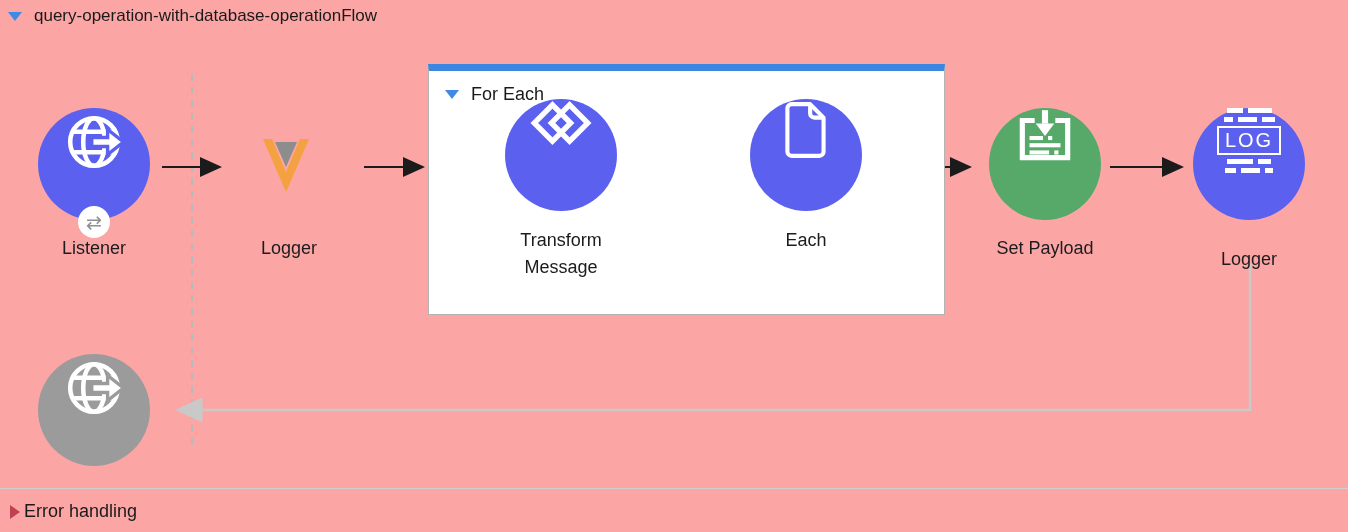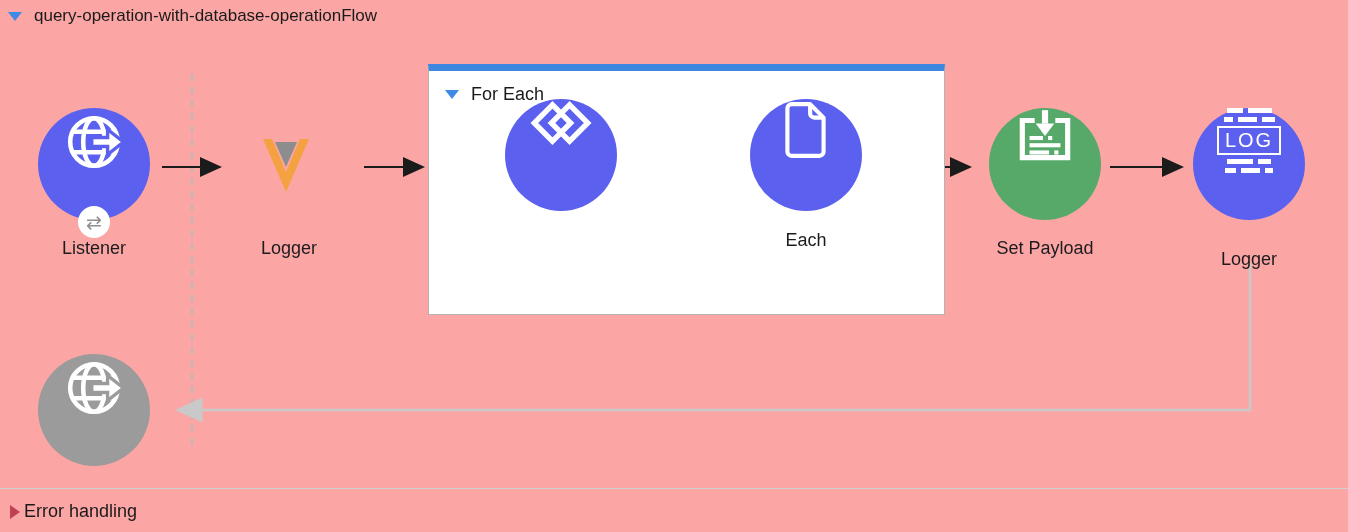--- a/index.html
+++ b/index.html
@@ -100,20 +100,21 @@
   <div class="node-label" style="left:239px;top:235px;width:100px;">Logger</div>
 
   <div class="node-circle bg-blue" style="left:505px;top:99px;">
     <svg width="62" height="48" viewBox="0 0 58 44">
       <g stroke="#ffffff" stroke-width="5" fill="none" stroke-linejoin="miter">
         <path d="M21,5 L4,22 L21,39 L38,22 Z"></path>
         <path d="M37,5 L20,22 L37,39 L54,22 Z"></path>
       </g>
     </svg>
   </div>
+  <div class="node-label" style="left:496px;top:227px;width:130px;">Transform Message</div>
 
   <div class="node-circle bg-blue" style="left:750px;top:99px;">
     <svg width="62" height="62" viewBox="0 0 60 60">
       <g stroke="#ffffff" stroke-width="4" fill="none" stroke-linejoin="round">
         <path d="M16,5 H34 L47,18 V51 a4,4 0 0 1 -4,4 H16 a4,4 0 0 1 -4,-4 V9 a4,4 0 0 1 4,-4 Z"></path>
         <path d="M34,6 V14 a4,4 0 0 0 4,4 H46"></path>
       </g>
     </svg>
   </div>
   <div class="node-label" style="left:756px;top:227px;width:100px;">Each</div>

